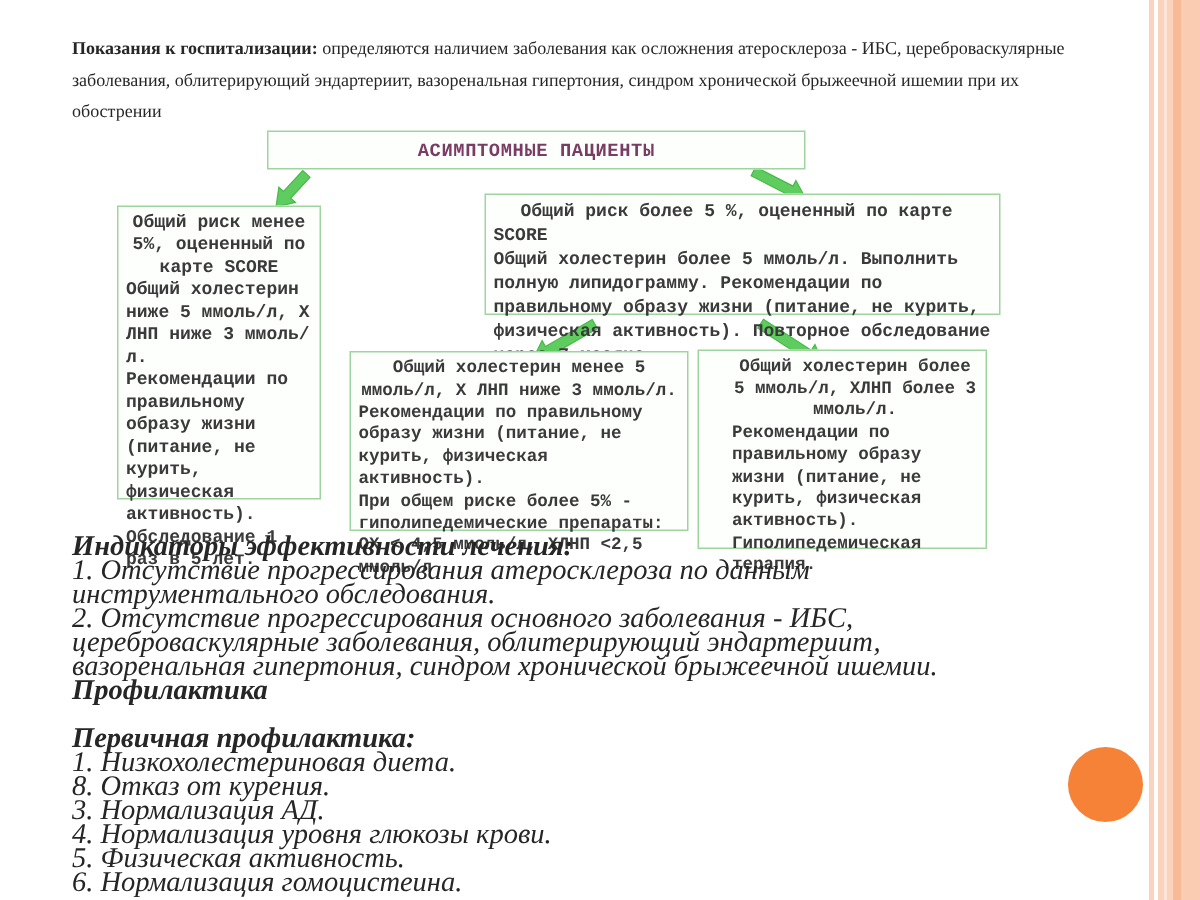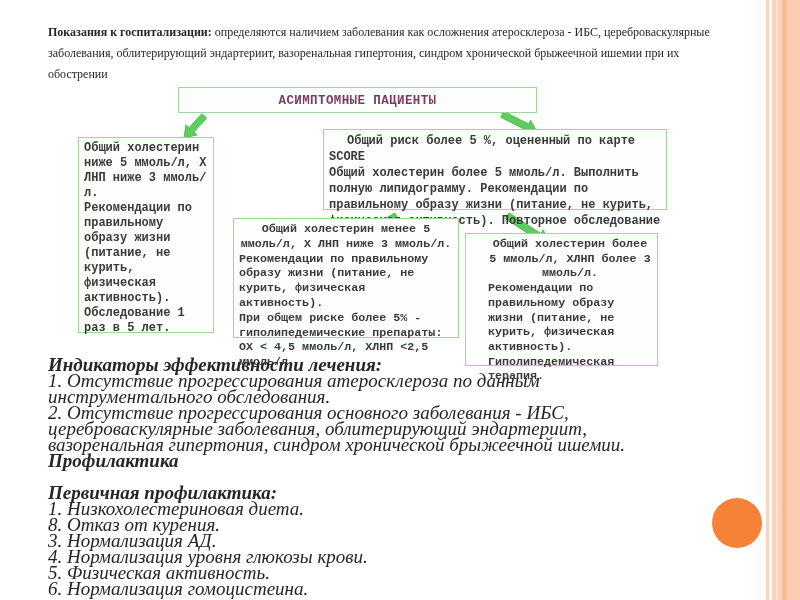--- a/index.html
+++ b/index.html
@@ -33,21 +33,21 @@
     padding:3px 5px;
   }
   .fbox p { margin:0;font-family:Liberation Mono, monospace; }
   .root-box {
     left:178px; top:87px; width:359px; height:26px;
     text-align:center; color:#7B3C63; font-size:12.5px; line-height:20px;
     letter-spacing:0.4px;
   }
   .low-box  { left:78px;  top:137px; width:136px; height:196px; font-size:12px;   line-height:15px; }
   .high-box { left:323px; top:129px; width:344px; height:81px;  font-size:12px;   line-height:16px; }
-  .mid-box  { left:233px; top:218px; width:226px; height:120px; font-size:11.7px; line-height:14.8px; }
+  .mid-box  { left:233px; top:234px; width:226px; height:120px; font-size:11.7px; line-height:14.8px; }
   .right-box{ left:465px; top:233px; width:193px; height:133px; font-size:11.7px; line-height:14.7px;padding-left:22px; }
   .tc { text-align:center; }
   .ind { text-indent:18px; }
   
   .arrows { position:absolute; left:0; top:0; pointer-events:none; }
   .arrows path { fill:#5ECC5E; stroke:#49B949; stroke-width:0.8; }
   
   .bottom {
     position:absolute; left:48px; top:357px; width:600px;
     font-size:19px; line-height:16px;font-style:italic;
@@ -74,20 +74,21 @@
     <path d="M0,0 L-11,-7.5 L-11,-3.3 L-39,-3.3 L-39,3.3 L-11,3.3 L-11,7.5 Z" transform="translate(537,132) rotate(27)"></path>
     <path d="M0,0 L-12,-8 L-12,-3.5 L-48,-3.5 L-48,3.5 L-12,3.5 L-12,8 Z" transform="translate(355,240) rotate(150)"></path>
     <path d="M0,0 L-12,-8 L-12,-3.5 L-50,-3.5 L-50,3.5 L-12,3.5 L-12,8 Z" transform="translate(549,243) rotate(33)"></path>
   </svg>
 
   <div class="fbox root-box">
     <p>АСИМПТОМНЫЕ ПАЦИЕНТЫ</p>
   </div>
 
   <div class="fbox low-box">
+    <p class="tc">Общий риск менее 5%, оцененный по карте SCORE</p>
     <p>Общий холестерин ниже 5 ммоль/л, Х ЛНП ниже 3 ммоль/л.</p>
     <p>Рекомендации по правильному образу жизни (питание, не курить, физическая активность).</p>
     <p>Обследование 1 раз в 5 лет.</p>
   </div>
 
   <div class="fbox high-box">
     <p class="ind">Общий риск более 5 %, оцененный по карте SCORE</p>
     <p>Общий холестерин более 5 ммоль/л. Выполнить полную липидограмму. Рекомендации по правильному образу жизни (питание, не курить, физическая активность). Повторное обследование через 7 месяца.</p>
   </div>
 

